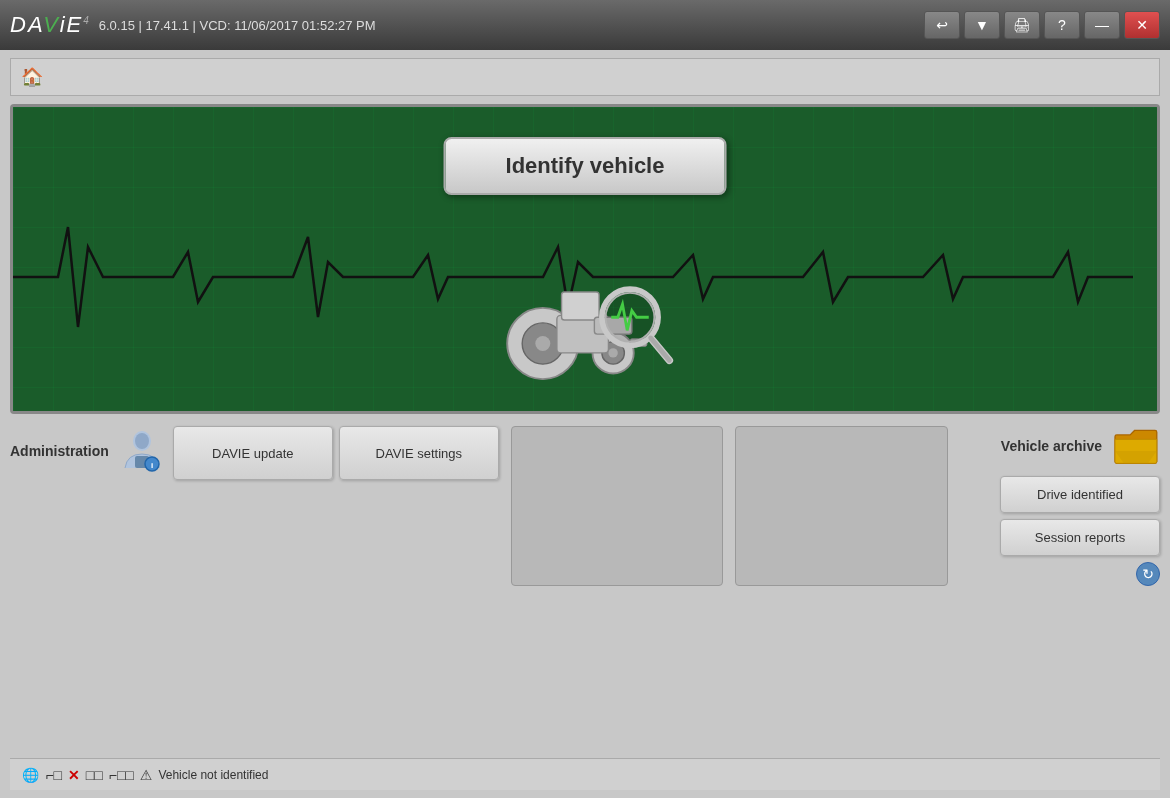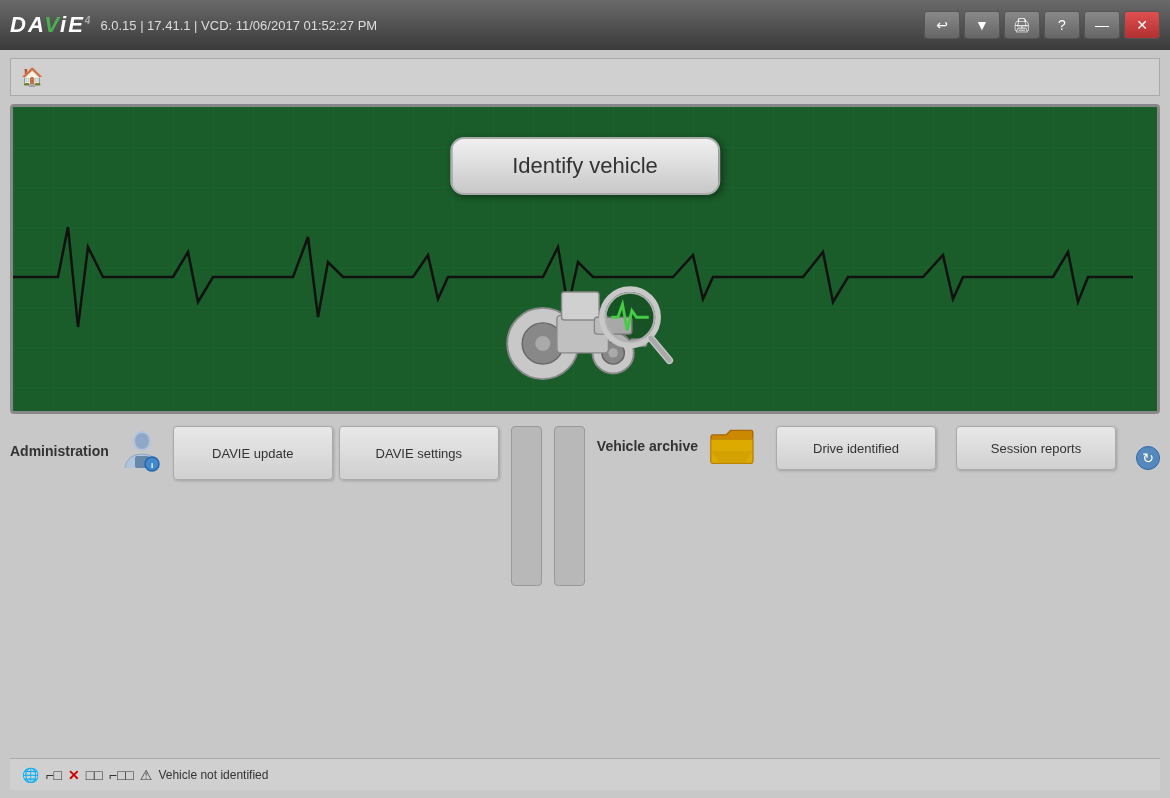--- a/index.html
+++ b/index.html
@@ -24,21 +24,21 @@
       flex-shrink: 0;
     }
     #logo-area {
       display: flex;
       align-items: center;
       gap: 4px;
     }
     #logo-text {
       color: white;
       font-size: 22px;
-      font-weight: bold;
+      font-weight: normal;
       letter-spacing: 2px;
       font-style: italic;
     }
     #logo-text span { color: #4caf50; }
     #title-info {
       color: #ddd;
       font-size: 13px;
       flex: 1;
     }
     #title-buttons {
@@ -110,24 +110,24 @@
       top: 0; left: 0;
       width: 100%; height: 100%;
     }
     #identify-btn {
       position: absolute;
       top: 30px;
       left: 50%;
       transform: translateX(-50%);
       background: linear-gradient(to bottom, #f0f0f0, #c8c8c8);
       border: 2px solid #aaa;
-      border-radius: 14px;
+      border-radius: 8px;
       padding: 14px 60px;
       font-size: 22px;
-      font-weight: normal;
+      font-weight: bold;
       color: #333;
       cursor: pointer;
       box-shadow: 2px 2px 6px rgba(0,0,0,0.4);
       white-space: nowrap;
     }
 
     
     #tractor-icon {
       position: absolute;
       bottom: 30px;
@@ -186,23 +186,24 @@
       background: #b8b8b8;
       border: 1px solid #999;
       border-radius: 4px;
       flex: 1;
       min-height: 160px;
     }
 
     
     #archive-panel {
       display: flex;
-      flex-direction: row;
-      gap: 20px;
+      flex-direction: column;
+      gap: 6px;
       min-width: 200px;
+      align-items: flex-end;
     }
     #archive-header {
       display: flex;
       align-items: center;
       gap: 8px;
       margin-bottom: 4px;
       justify-content: space-between;
     }
     #archive-label {
       font-size: 14px;

